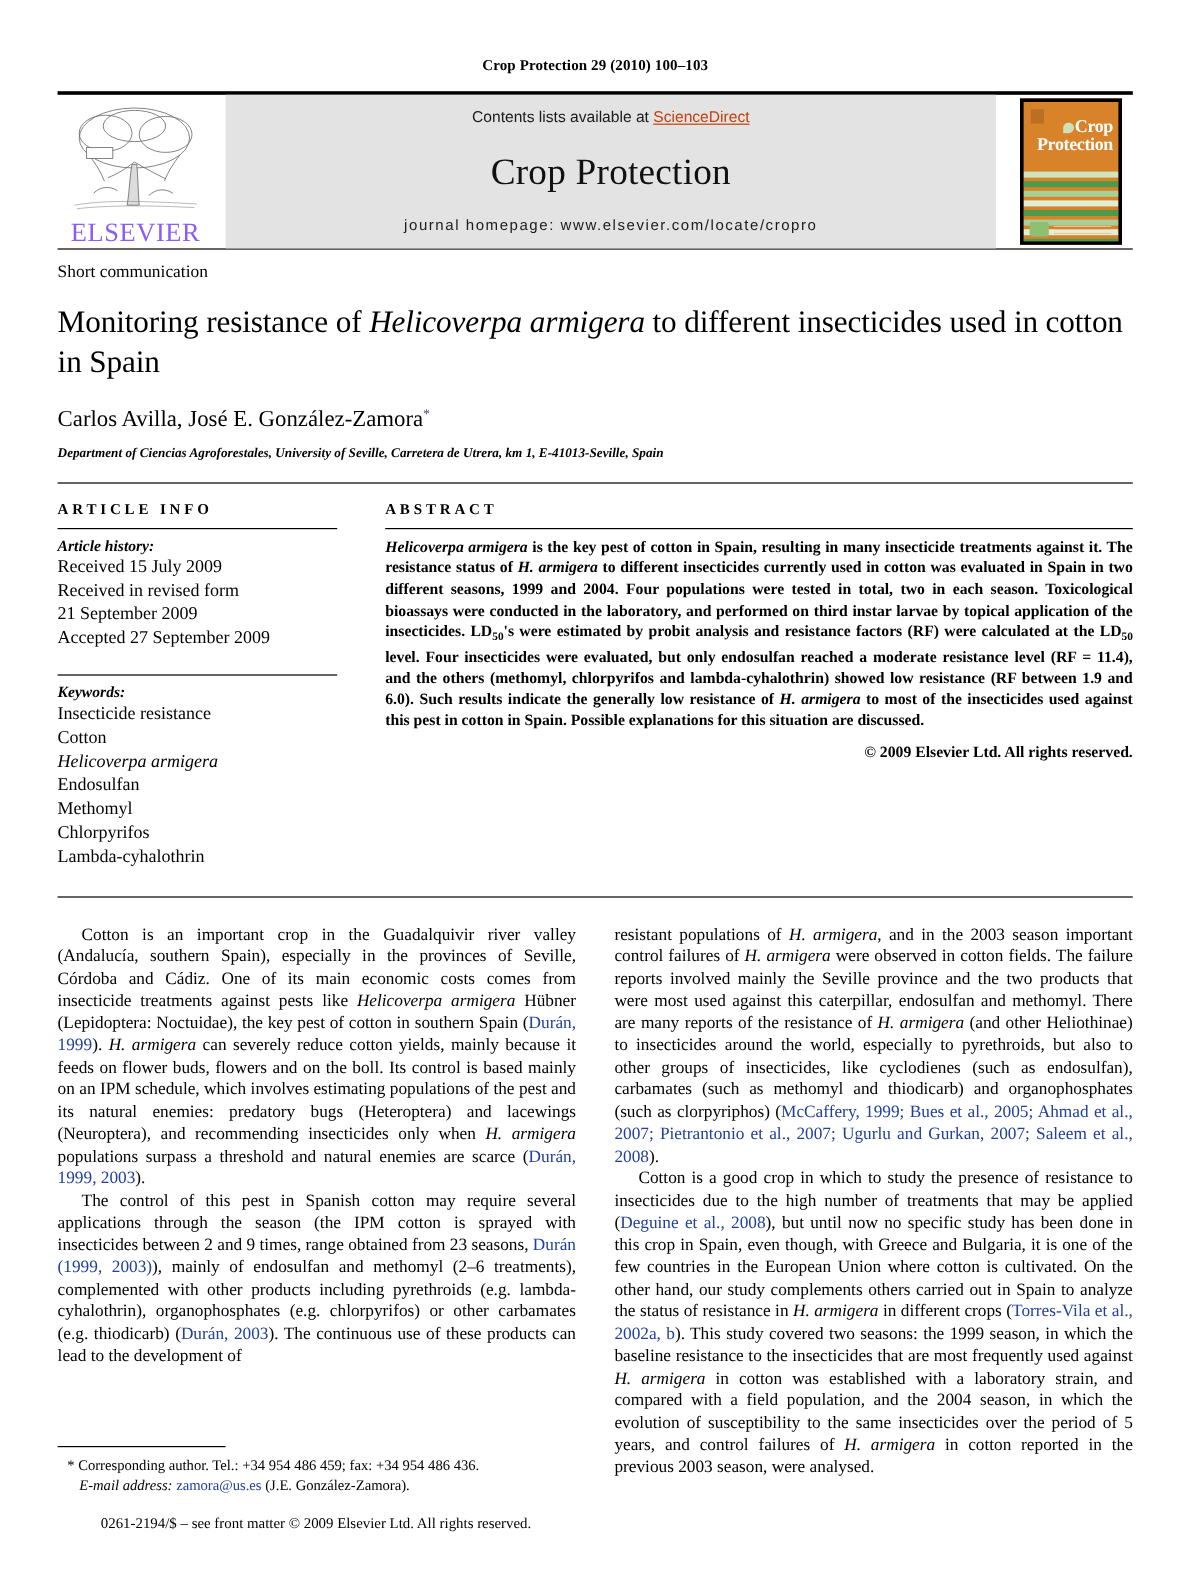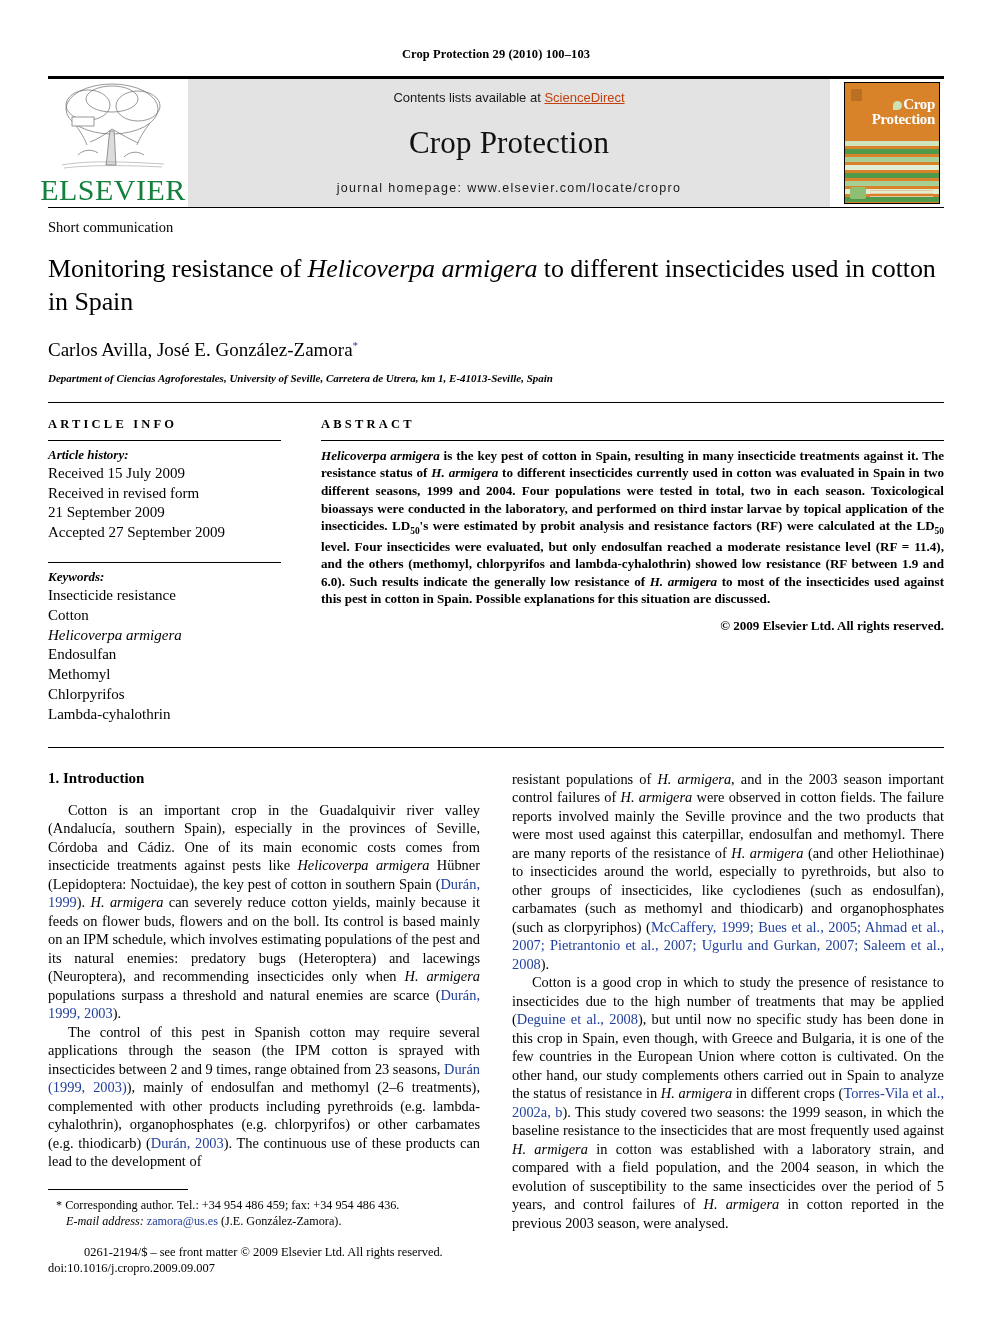--- a/index.html
+++ b/index.html
@@ -50,23 +50,23 @@
     box-sizing: border-box;
   }
   .tree-art {
     width: 118px;
     height: 97px;
     position: relative;
     overflow: hidden;
   }
   .elsevier-word {
     font-family: "Liberation Serif", serif;
-    font-size: 30px;
+    font-size: 22px;
     letter-spacing: 0.5px;
-    color: #15803d;
+    color: #8b5cf6;
     line-height: 1;
     margin-top: 1px;
   }
   .center-band {
     flex: 1 1 auto;
     background: #e3e3e3;
     margin-left: 10px;
     margin-right: 10px;
     display: flex;
     flex-direction: column;
@@ -96,25 +96,25 @@
     color: #1a1a1a;
   }
   .cover-block {
     width: 104px;
     flex: 0 0 104px;
     display: flex;
     align-items: center;
     justify-content: center;
   }
   .cover {
-    width: 96px;
+    width: 85px;
     height: 122px;
     background: #D8822A;
     position: relative;
-    border: 1px solid #000000;
+    border: 3px solid #000000;
     box-sizing: border-box;
     overflow: hidden;
   }
   .cover-title {
     position: absolute;
     top: 14px;
     left: 4px;
     right: 4px;
     text-align: right;
     color: #ffffff;
@@ -413,35 +413,33 @@
     <div class="col-abs">
       <div class="sec-head">ABSTRACT</div>
       <div class="rule"></div>
       <div class="abstract-body"><i>Helicoverpa armigera</i><span> is the key pest of cotton in Spain, resulting in many insecticide treatments against it. The resistance status of </span><i>H. armigera</i><span> to different insecticides currently used in cotton was evaluated in Spain in two different seasons, 1999 and 2004. Four populations were tested in total, two in each season. Toxicological bioassays were conducted in the laboratory, and performed on third instar larvae by topical application of the insecticides. LD</span><sub>50</sub><span>'s were estimated by probit analysis and resistance factors (RF) were calculated at the LD</span><sub>50</sub><span> level. Four insecticides were evaluated, but only endosulfan reached a moderate resistance level (RF = 11.4), and the others (methomyl, chlorpyrifos and lambda-cyhalothrin) showed low resistance (RF between 1.9 and 6.0). Such results indicate the generally low resistance of </span><i>H. armigera</i><span> to most of the insecticides used against this pest in cotton in Spain. Possible explanations for this situation are discussed.</span></div>
       <div class="copyright">© 2009 Elsevier Ltd. All rights reserved.</div>
     </div>
   </div>
 
   <div class="body-wrap">
     <div class="bcol">
-      <h2 class="section">1. Introduction</h2>
       <div id="left-paras">
           <p class="para"><span>Cotton is an important crop in the Guadalquivir river valley (Andalucía, southern Spain), especially in the provinces of Seville, Córdoba and Cádiz. One of its main economic costs comes from insecticide treatments against pests like </span><i>Helicoverpa armigera</i><span> Hübner (Lepidoptera: Noctuidae), the key pest of cotton in southern Spain (</span><a class="cite" href="#">Durán, 1999</a><span>). </span><i>H. armigera</i><span> can severely reduce cotton yields, mainly because it feeds on flower buds, flowers and on the boll. Its control is based mainly on an IPM schedule, which involves estimating populations of the pest and its natural enemies: predatory bugs (Heteroptera) and lacewings (Neuroptera), and recommending insecticides only when </span><i>H. armigera</i><span> populations surpass a threshold and natural enemies are scarce (</span><a class="cite" href="#">Durán, 1999, 2003</a><span>).</span></p>
           <p class="para"><span>The control of this pest in Spanish cotton may require several applications through the season (the IPM cotton is sprayed with insecticides between 2 and 9 times, range obtained from 23 seasons, </span><a class="cite" href="#">Durán (1999, 2003)</a><span>), mainly of endosulfan and methomyl (2–6 treatments), complemented with other products including pyrethroids (e.g. lambda-cyhalothrin), organophosphates (e.g. chlorpyrifos) or other carbamates (e.g. thiodicarb) (</span><a class="cite" href="#">Durán, 2003</a><span>). The continuous use of these products can lead to the development of</span></p>
         </div>
     </div>
     <div class="bcol">
       <div id="right-paras">
           <p class="para" style="text-indent: 0px;"><span>resistant populations of </span><i>H. armigera</i><span>, and in the 2003 season important control failures of </span><i>H. armigera</i><span> were observed in cotton fields. The failure reports involved mainly the Seville province and the two products that were most used against this caterpillar, endosulfan and methomyl. There are many reports of the resistance of </span><i>H. armigera</i><span> (and other Heliothinae) to insecticides around the world, especially to pyrethroids, but also to other groups of insecticides, like cyclodienes (such as endosulfan), carbamates (such as methomyl and thiodicarb) and organophosphates (such as clorpyriphos) (</span><a class="cite" href="#">McCaffery, 1999; Bues et al., 2005; Ahmad et al., 2007; Pietrantonio et al., 2007; Ugurlu and Gurkan, 2007; Saleem et al., 2008</a><span>).</span></p>
           <p class="para"><span>Cotton is a good crop in which to study the presence of resistance to insecticides due to the high number of treatments that may be applied (</span><a class="cite" href="#">Deguine et al., 2008</a><span>), but until now no specific study has been done in this crop in Spain, even though, with Greece and Bulgaria, it is one of the few countries in the European Union where cotton is cultivated. On the other hand, our study complements others carried out in Spain to analyze the status of resistance in </span><i>H. armigera</i><span> in different crops (</span><a class="cite" href="#">Torres-Vila et al., 2002a, b</a><span>). This study covered two seasons: the 1999 season, in which the baseline resistance to the insecticides that are most frequently used against </span><i>H. armigera</i><span> in cotton was established with a laboratory strain, and compared with a field population, and the 2004 season, in which the evolution of susceptibility to the same insecticides over the period of 5 years, and control failures of </span><i>H. armigera</i><span> in cotton reported in the previous 2003 season, were analysed.</span></p>
         </div>
     </div>
   </div>
 
   <div class="footnote">
     <div class="fn-rule"></div>
     <div class="fn-line">* Corresponding author. Tel.: +34 954 486 459; fax: +34 954 486 436.</div>
     <div class="fn-mail"><i>E-mail address:</i> <a href="#">zamora@us.es</a> <span>(J.E. González-Zamora).</span></div>
     <div class="imprint">0261-2194/$ – see front matter © 2009 Elsevier Ltd. All rights reserved.</div>
-    <div style="font-size:12.4px">doi:10.1016/j.cropro.2009.09.007</div>
   </div>
 
 </div>
 
 </body></html>

